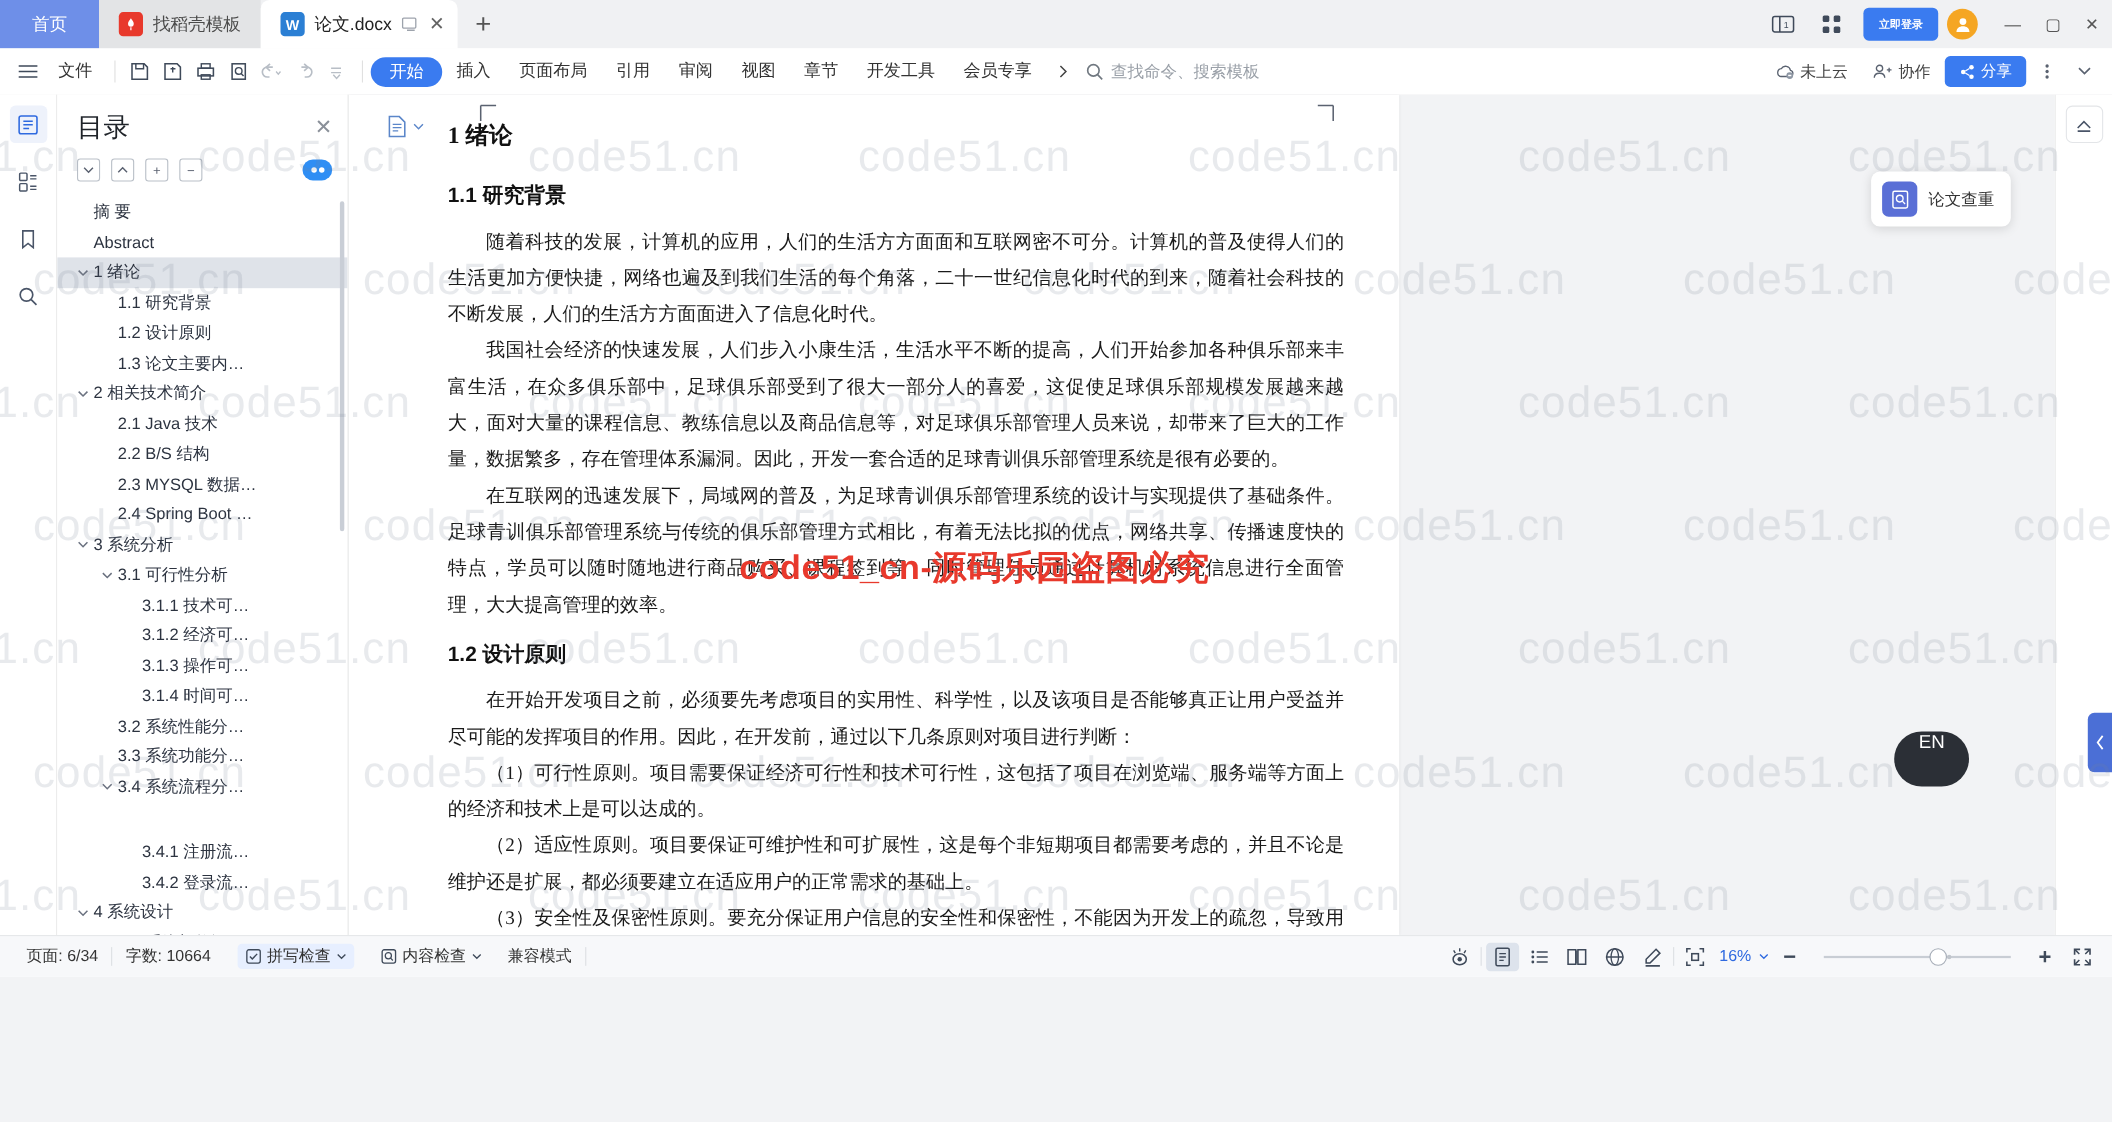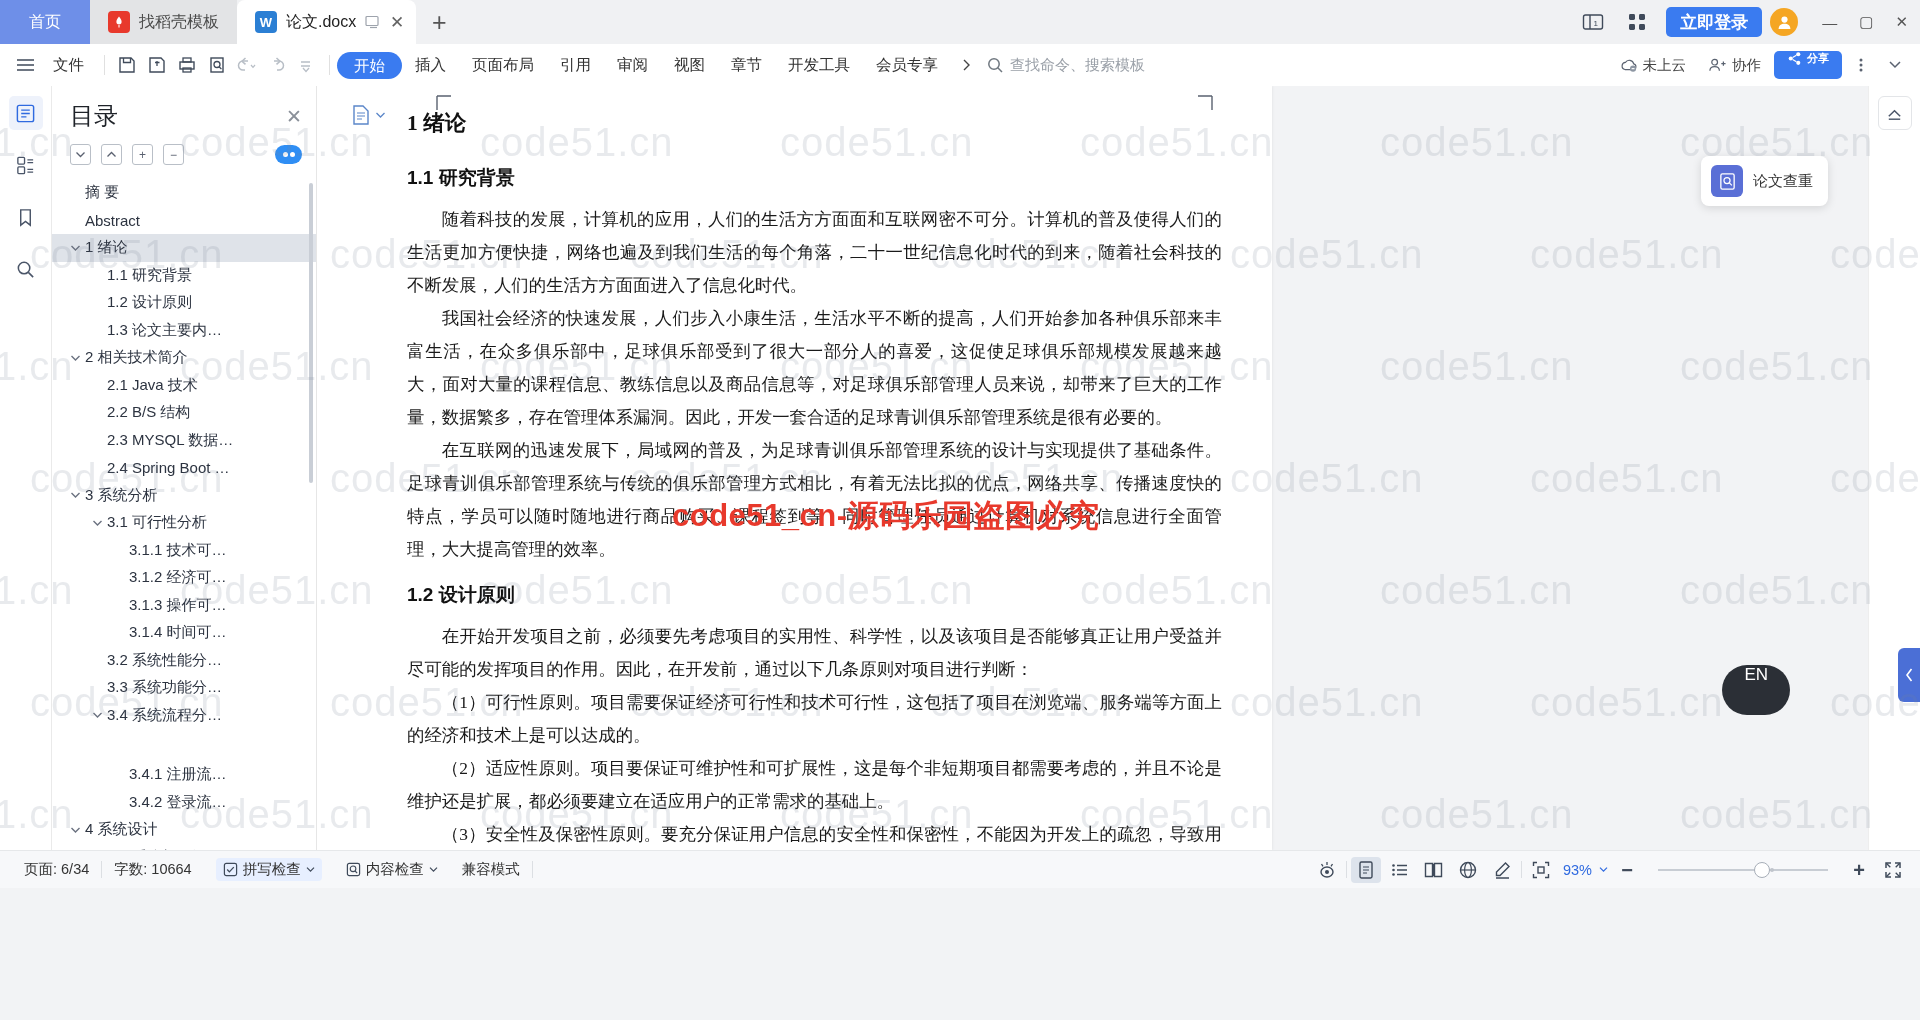--- a/index.html
+++ b/index.html
@@ -36,33 +36,33 @@
   .tab.active { background: #fff; color: #222; border-top-left-radius: 8px; border-top-right-radius: 8px; padding-right: 60px;}
   .tab-ico { width: 22px; height: 22px; border-radius: 4px; display:flex; align-items:center; justify-content:center; color:#fff; font-weight:700; font-size:13px; flex:none;}
   .ico-red { background:#e8392c; }
   .ico-blue { background:#2b7fd4; }
   .tab .mini { position:absolute; right:34px; top:50%; transform:translateY(-50%); opacity:.65; }
   .tab .xmark { position:absolute; right:12px; top:50%; transform:translateY(-50%); opacity:.7; font-size:17px;}
   .newtab { width: 46px; height: 44px; display:flex; align-items:center; justify-content:center; font-size: 25px; color:#555; font-weight:300;}
   .tabbar-right { margin-left:auto; display:flex; align-items:center; gap:14px; padding:0 12px 0 0; height:44px;}
   .login-btn {
     background:#3a7bf0; color:#fff; border-radius:5px; height:30px; padding:0 14px;
-    display:flex; align-items:center; font-size:17px; font-weight:600;
+    display:flex; align-items:center; font-size:10px; font-weight:600;
   }
   .avatar-c { width:28px; height:28px; border-radius:50%; background:#f5a623; display:flex; align-items:center; justify-content:center; margin-left:-6px;}
   .wctl { display:flex; align-items:center; gap:22px; padding-left:10px; color:#555; font-size:15px;}
 
   
   .ribbon { height: 42px; background:#fff; display:flex; align-items:center; padding:0 10px; position:relative; }
   .rb-item { font-size: 15.5px; color:#333; padding: 0 13px; height:28px; line-height:28px; white-space:nowrap; }
   .rb-sep { width:1px; height:20px; background:#e0e0e0; margin:0 7px; }
   .rb-start { background:#3a7bf0; color:#fff; border-radius:14px; padding:0 17px; height:27px; line-height:27px; font-size:15.5px;}
   .rb-icon { width:30px; height:28px; display:flex; align-items:center; justify-content:center; color:#444; }
   .rb-right { margin-left:auto; display:flex; align-items:center; gap:4px; }
-  .share-btn { background:#3a7bf0; color:#fff; border-radius:5px; height:28px; padding:0 13px; display:flex; gap:5px; font-size:11px;font-weight:bold;}
+  .share-btn { background:#3a7bf0; color:#fff; border-radius:5px; height:28px; padding:0 13px; display:flex; align-items:center; gap:5px; font-size:14px;}
   .rb-chip { display:flex; align-items:center; gap:5px; font-size:14.5px; color:#444; padding:0 9px;}
   .searchbox { display:flex; align-items:center; gap:6px; color:#9aa0a8; font-size:15px; margin-left:6px;}
 
   
   .body { position:absolute; top:86px; left:0; right:0; bottom:38px; display:flex; background:#f2f3f5;}
 
   
   .rail { width:52px; background:#fff; display:flex; flex-direction:column; align-items:center; padding-top:10px; gap:18px; border-right:1px solid #eaeaea;}
   .rail-btn { width:34px; height:34px; display:flex; align-items:center; justify-content:center; border-radius:5px; color:#4a5568;}
   .rail-btn.sel { background:#eef2fb; color:#2f6ae0;}
@@ -635,21 +635,21 @@
             <path d="M4 18h13" stroke="#3f4a5a" stroke-width="1.5"></path>
           </svg>
       </div>
       <div class="st-sep"></div>
       <div class="st-ico">
         <svg width="20" height="20" viewBox="0 0 20 20">
             <path d="M2.5 6V2.5H6M14 2.5h3.5V6M17.5 14v3.5H14M6 17.5H2.5V14" fill="none" stroke="#3f4a5a" stroke-width="1.4"></path>
             <rect x="7" y="7" width="6" height="6" fill="none" stroke="#3f4a5a" stroke-width="1.4"></rect>
           </svg>
       </div>
-      <div class="zoomv">93%</div>
+      <div class="zoomv">16%</div>
       <svg width="9" height="7" viewBox="0 0 9 7">
           <path d="M1 1.7l3.5 3.5L8 1.7" fill="none" stroke="#2f6ae0" stroke-width="1.2"></path>
         </svg>
       <div class="st-ico">
         <span style="font-size:20px;font-weight:700;color:#3f4a5a;line-height:1">−</span>
       </div>
       <div class="slider">
         <div class="knob"></div>
         <div class="dot"></div>
       </div>

